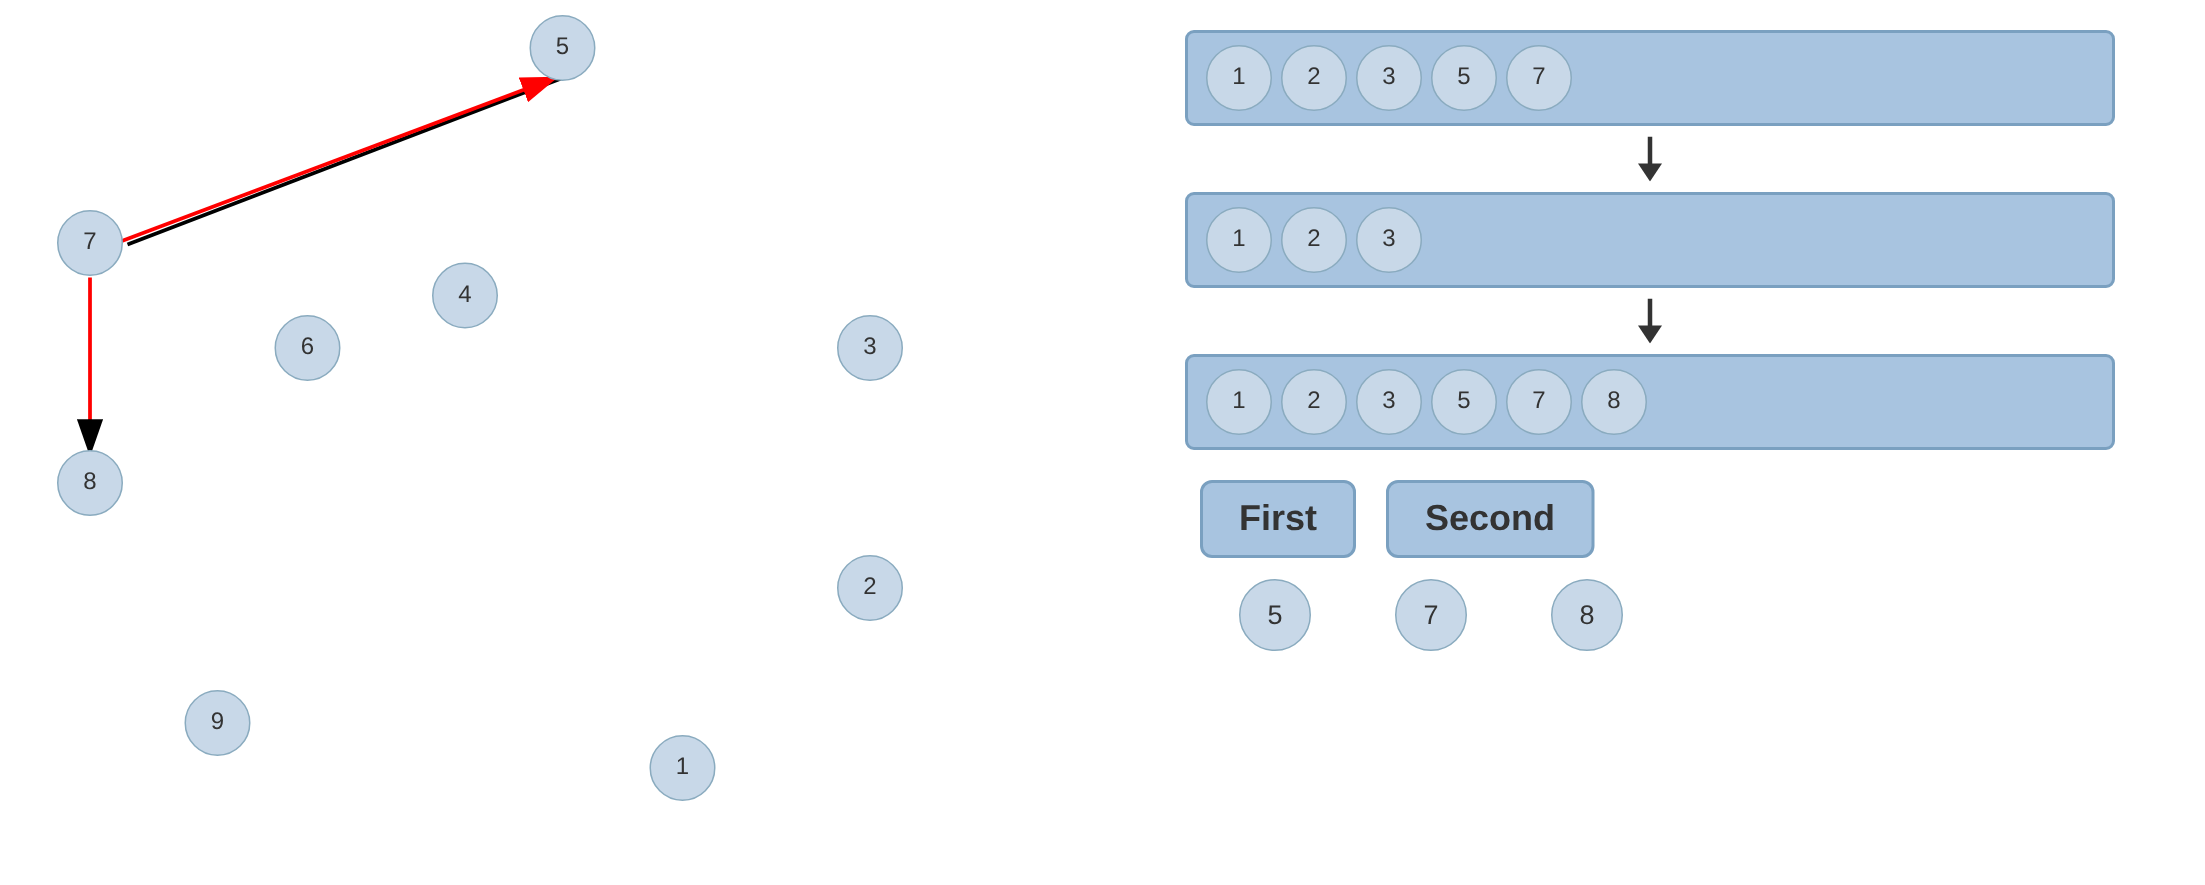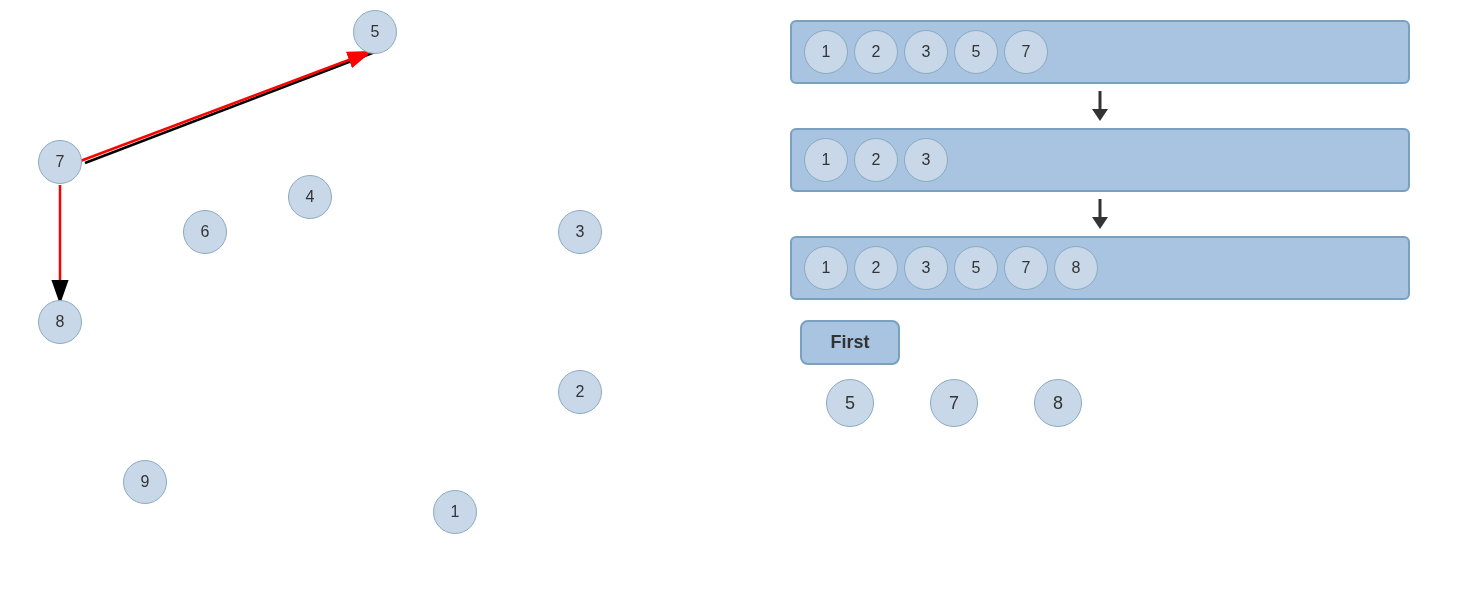--- a/index.html
+++ b/index.html
@@ -84,21 +84,21 @@
       align-items: center;
       margin-top: 20px;
       margin-left: 10px;
     }
 
     .btn {
       background: #a8c4e0;
       border: 2px solid #7aa0c0;
       border-radius: 8px;
       padding: 10px 24px;
-      font-size: 18px;
+      font-size: 24px;
       font-weight: bold;
       color: #333;
       cursor: pointer;
       min-width: 100px;
       text-align: center;
     }
 
     .labels-row {
       display: flex;
       gap: 56px;
@@ -204,20 +204,21 @@
     <div class="array-node">1</div>
     <div class="array-node">2</div>
     <div class="array-node">3</div>
     <div class="array-node">5</div>
     <div class="array-node">7</div>
     <div class="array-node">8</div>
   </div>
 
   <div class="buttons-row">
     <button class="btn">First</button>
+    <button class="btn">Second</button>
   </div>
 
   <div class="labels-row">
     <div class="label-node">5</div>
     <div class="label-node">7</div>
     <div class="label-node">8</div>
   </div>
 </div>
 
 </body></html>

